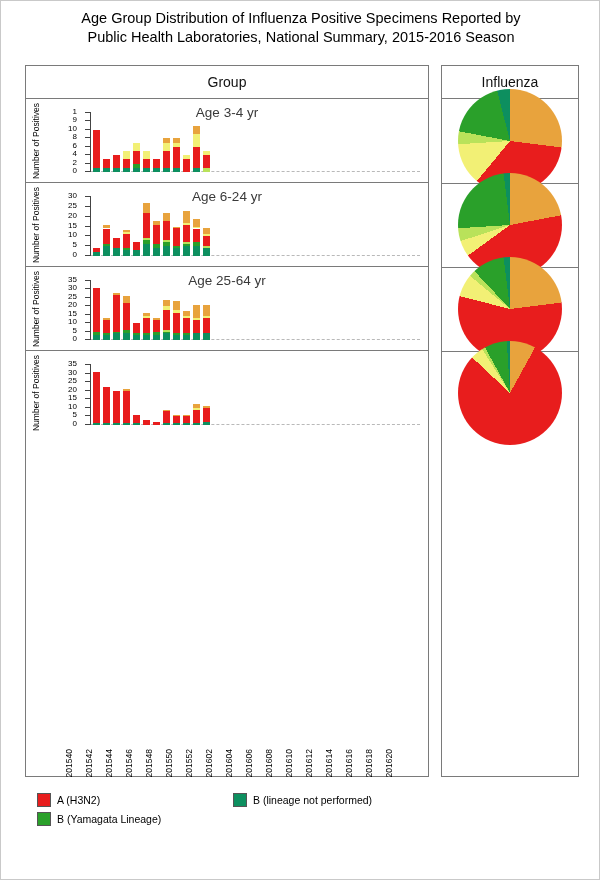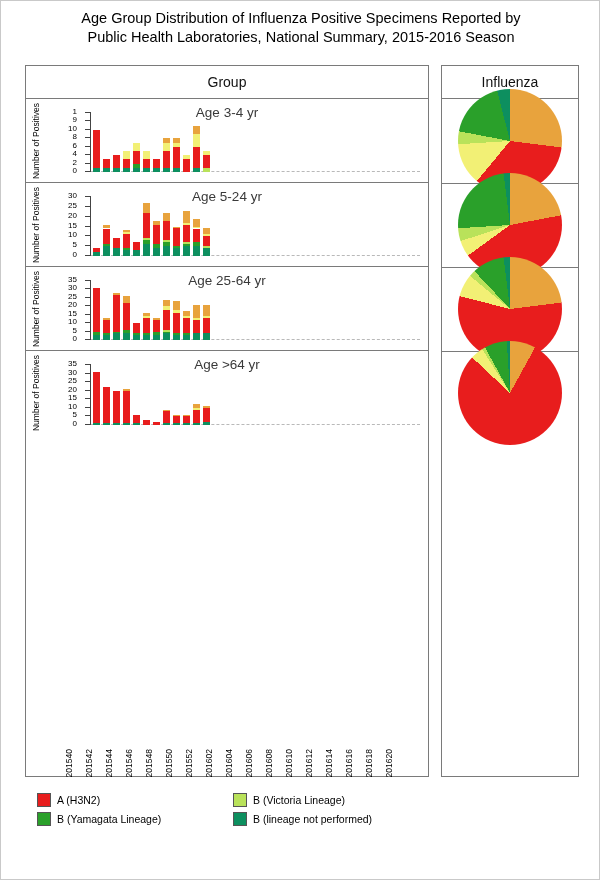--- a/index.html
+++ b/index.html
@@ -304,21 +304,21 @@
               </div>
               <div class="bar" style="left: 111.5px; height: 35.7143%;">
                 <div class="seg" style="background: rgb(185, 226, 90); bottom: 0%; height: 20%;"></div>
                 <div class="seg" style="background: rgb(232, 29, 29); bottom: 20%; height: 60%;"></div>
                 <div class="seg" style="background: rgb(242, 240, 117); bottom: 80%; height: 20%;"></div>
               </div>
             </div>
           </div>
         </div>
         <div class="w-row sep" style="top: 117px;">
-          <div class="row-title">Age 5-24 yr</div>
+          <div class="row-title">Age 6-24 yr</div>
           <div class="ylabel">Number of Positives</div>
           <div class="plot">
             <div class="axis-base"></div>
             <div class="ytick" style="bottom: 0%;">
               <span class="ytick-label">0</span>
             </div>
             <div class="ytick" style="bottom: 16.6667%;">
               <span class="ytick-label">5</span>
             </div>
             <div class="ytick" style="bottom: 33.3333%;">
@@ -515,21 +515,20 @@
               <div class="bar" style="left: 111.5px; height: 60%;">
                 <div class="seg" style="background: rgb(13, 143, 95); bottom: 0%; height: 19.0476%;"></div>
                 <div class="seg" style="background: rgb(232, 29, 29); bottom: 19.0476%; height: 42.8571%;"></div>
                 <div class="seg" style="background: rgb(242, 240, 117); bottom: 61.9048%; height: 4.7619%;"></div>
                 <div class="seg" style="background: rgb(232, 163, 61); bottom: 66.6667%; height: 33.3333%;"></div>
               </div>
             </div>
           </div>
         </div>
         <div class="w-row" style="top: 285px;">
-          <div class="row-title">Age &gt;64 yr</div>
           <div class="ylabel">Number of Positives</div>
           <div class="plot">
             <div class="axis-base"></div>
             <div class="ytick" style="bottom: 0%;">
               <span class="ytick-label">0</span>
             </div>
             <div class="ytick" style="bottom: 14.2857%;">
               <span class="ytick-label">5</span>
             </div>
             <div class="ytick" style="bottom: 28.5714%;">
@@ -681,26 +680,22 @@
         </div>
       </div>
   </div>
 
   <div class="legend" id="legend">
       <div class="legend-item">
         <span class="swatch" style="background: rgb(232, 29, 29);"></span>
         <span class="legend-label">A (H3N2)</span>
       </div>
       <div class="legend-item">
-        <span class="swatch" style="background: rgb(185, 226, 90);"></span>
-        <span class="legend-label">B (Victoria Lineage)</span>
+        <span class="swatch" style="background: rgb(13, 143, 95);"></span>
+        <span class="legend-label">B (lineage not performed)</span>
       </div>
       <div class="legend-item">
         <span class="swatch" style="background: rgb(42, 160, 42);"></span>
         <span class="legend-label">B (Yamagata Lineage)</span>
       </div>
-      <div class="legend-item">
-        <span class="swatch" style="background: rgb(13, 143, 95);"></span>
-        <span class="legend-label">B (lineage not performed)</span>
-      </div>
     </div>
 
 </div>
 
 </body></html>

